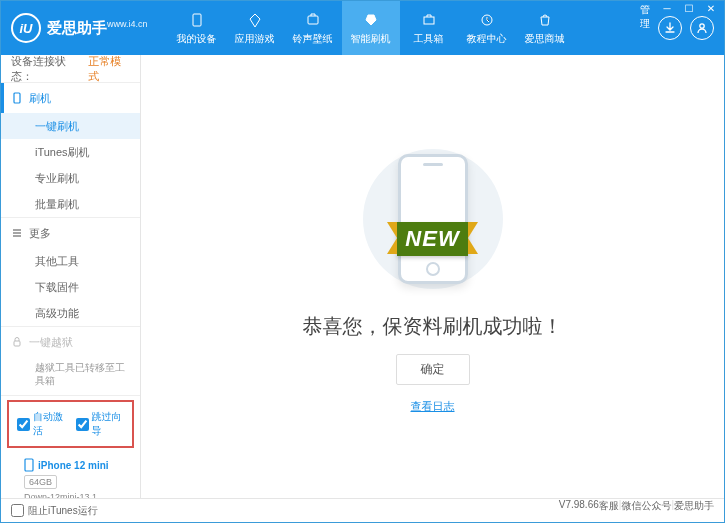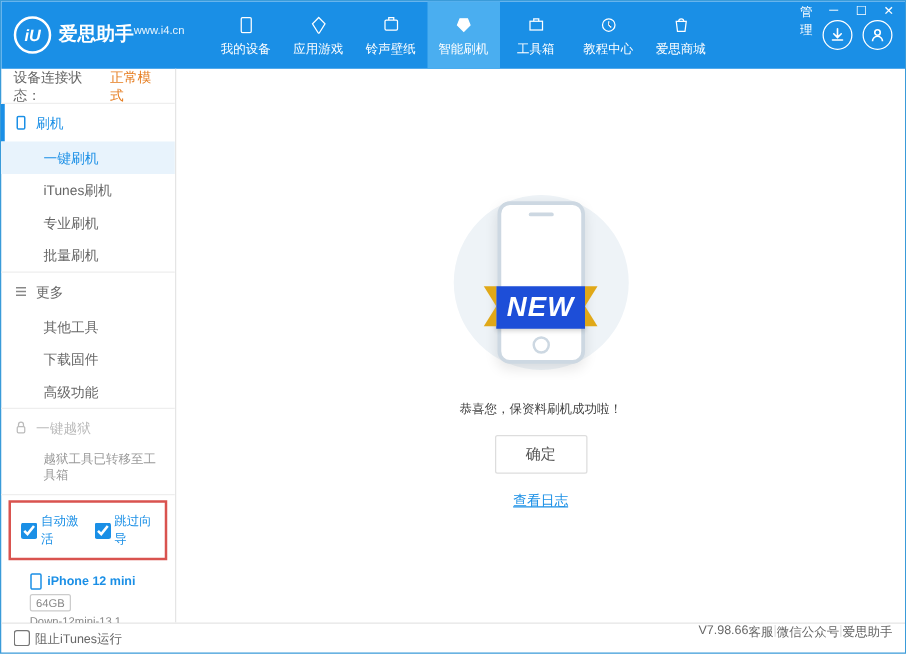--- a/index.html
+++ b/index.html
@@ -34,25 +34,25 @@
 .device{padding:6px 23px;font-size:10px}
 .device-name{color:#1a8fe6;font-weight:bold;display:flex;align-items:center;gap:4px}
 .device-badge{display:inline-block;border:1px solid #ccc;border-radius:2px;padding:1px 4px;font-size:9px;color:#888;margin:3px 0}
 .device-sub{color:#888;font-size:9px}
 .main{flex:1;display:flex;flex-direction:column;align-items:center;justify-content:center;gap:14px}
 .phone-img{width:180px;height:160px;position:relative;display:flex;align-items:center;justify-content:center}
 .circle-bg{width:140px;height:140px;background:#eef3f7;border-radius:50%;position:absolute}
 .phone{width:70px;height:130px;background:#fff;border:3px solid #cdd8e2;border-radius:10px;position:relative;z-index:2;box-shadow:0 4px 10px rgba(0,0,0,.1)}
 .phone::before{content:"";position:absolute;top:6px;left:50%;transform:translateX(-50%);width:20px;height:3px;background:#cdd8e2;border-radius:2px}
 .phone::after{content:"";position:absolute;bottom:5px;left:50%;transform:translateX(-50%);width:10px;height:10px;border:2px solid #cdd8e2;border-radius:50%}
-.ribbon{position:absolute;z-index:3;background:#1d4ed8;color:#fff;font-weight:bold;font-size:22px;padding:4px 8px;font-style:italic;letter-spacing:1px;transform:translateY(20px);box-shadow:0 2px 4px rgba(0,0,0,.2)}
+.ribbon{position:absolute;z-index:3;background:#4d7c0f;color:#fff;font-weight:bold;font-size:22px;padding:4px 8px;font-style:italic;letter-spacing:1px;transform:translateY(20px);box-shadow:0 2px 4px rgba(0,0,0,.2)}
 .ribbon::before,.ribbon::after{content:"";position:absolute;top:0;border-top:16px solid #e0a818;border-bottom:16px solid #e0a818}
 .ribbon::before{left:-10px;border-left:10px solid transparent}
 .ribbon::after{right:-10px;border-right:10px solid transparent}
-.success-text{font-size:10px;color:#444}
+.success-text{font-size:20px;color:#444}
 .confirm-btn{padding:6px 24px;border:1px solid #ddd;background:#fff;font-size:12px;color:#555;cursor:pointer;border-radius:2px}
 .log-link{font-size:11px;color:#1a8fe6;text-decoration:underline;cursor:pointer}
 .footer{height:24px;border-top:1px solid #e5e5e5;display:flex;padding:0 10px;font-size:10px;color:#666;gap:10px}
 .footer-left{display:flex;align-items:center;gap:4px}
 .footer-right{margin-left:auto;display:flex;}
 .footer-right span{cursor:pointer}
 .sep{color:#ddd}
 svg{display:block}
 </style>
 </head>

